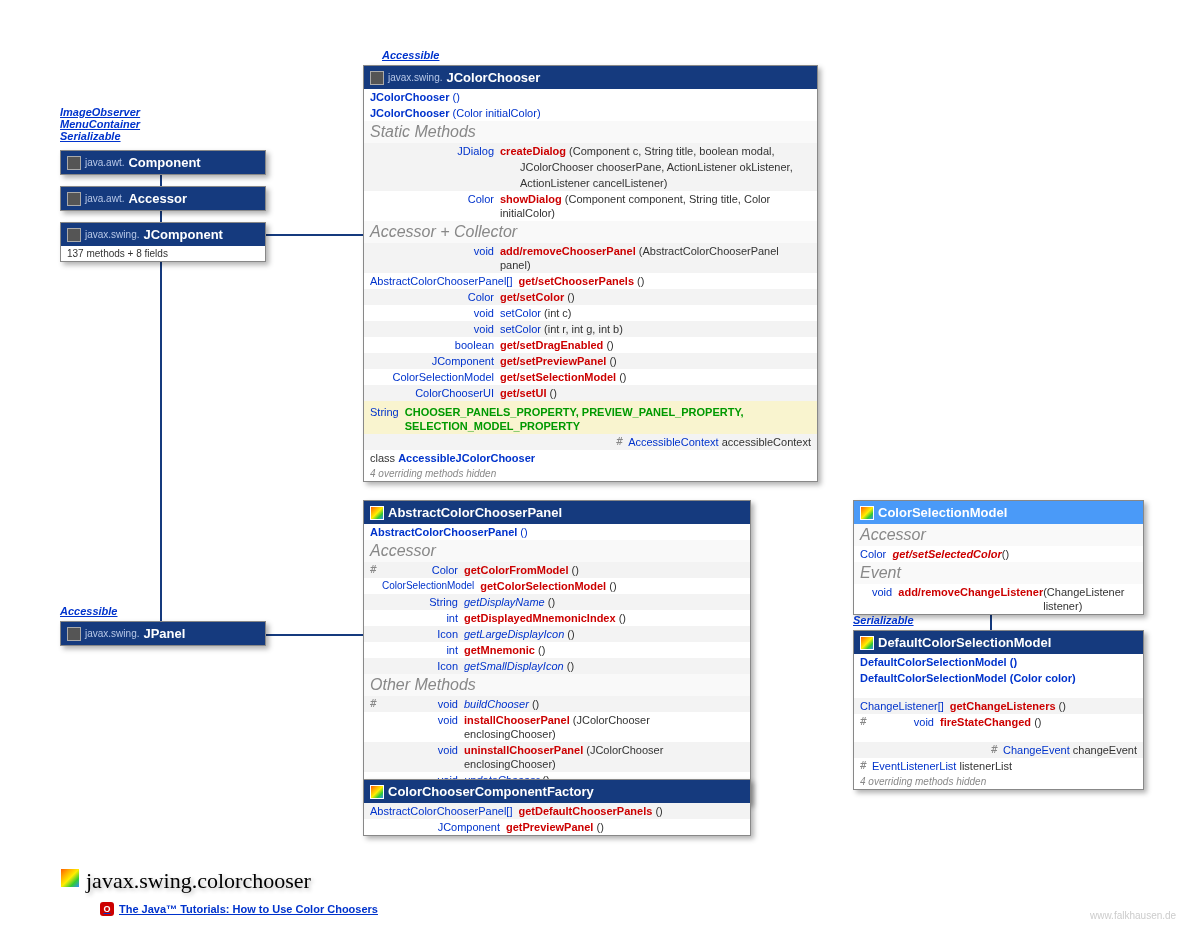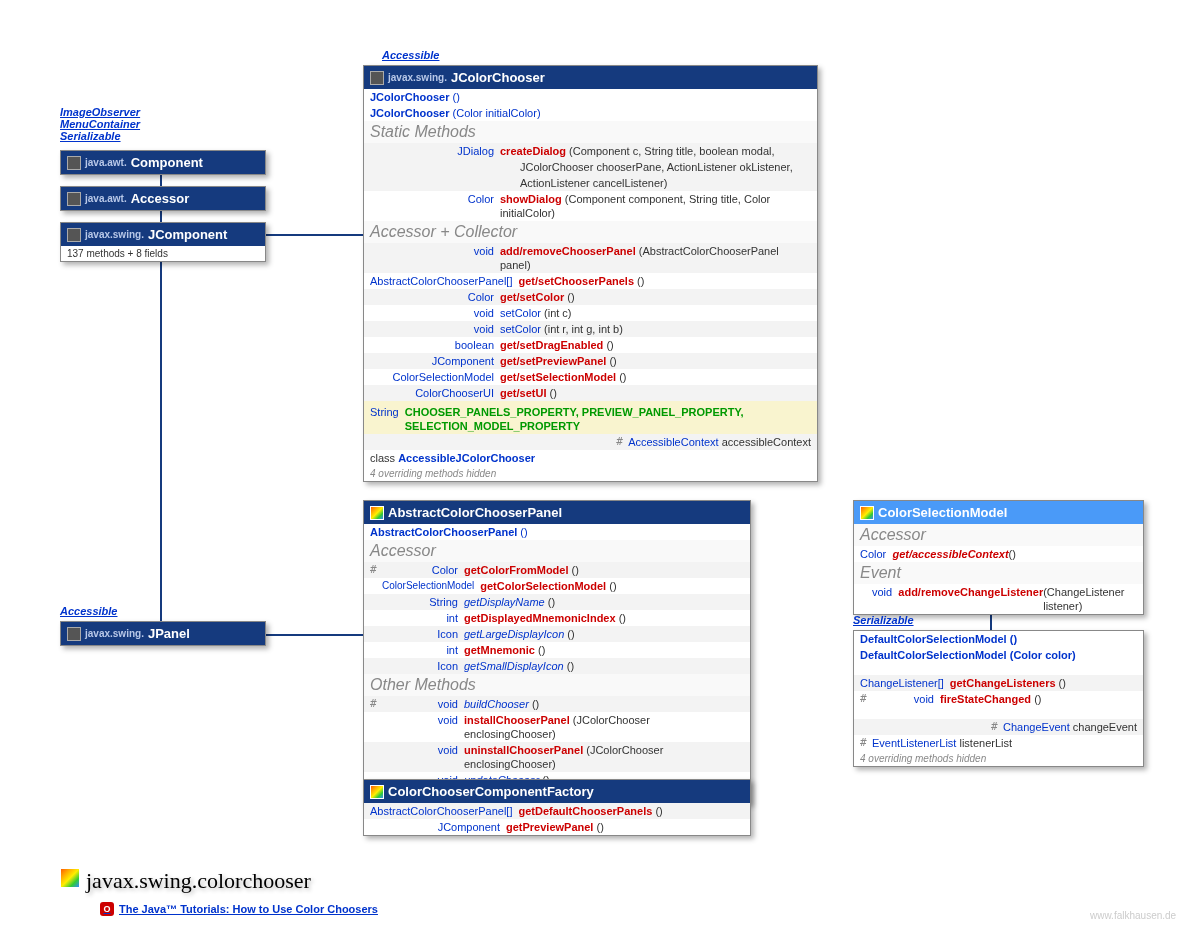--- a/index.html
+++ b/index.html
@@ -28,21 +28,21 @@
 }
 .interface-header {
   background: #4a9af8;
   color: white;
   padding: 4px 6px;
   font-weight: bold;
   display: flex;
   align-items: center;
   gap: 4px;
 }
-.class-header .pkg, .interface-header .pkg { font-weight: bold; color: #b8c8e8; font-size: 10px; }
+.class-header .pkg, .interface-header .pkg { font-weight: normal; color: #b8c8e8; font-size: 10px; }
 .class-header .name { font-size: 13px; }
 .interface-header .name { font-size: 13px; }
 .class-icon {
   width: 14px; height: 14px;
   background: linear-gradient(135deg, #ff5e00, #ffaa00, #ffee00, #33cc33, #3388ff);
   border: 1px solid white;
 }
 .comp-icon {
   width: 14px; height: 14px;
   background: #555;
@@ -343,28 +343,32 @@
   </div>
 </div>
 
 <div class="box" style="left:853px; top:500px; width:291px;">
   <div class="interface-header">
       <span class="class-icon"></span>
       <span class="name">ColorSelectionModel</span>
     </div>
   <div class="body">
     <div class="section-label">Accessor</div>
-    <div class="row"><span class="blue">Color</span>&nbsp;&nbsp;<span class="red" style="font-style:italic;">get/accessibleContext</span> <span class="normal">()</span></div>
+    <div class="row"><span class="blue">Color</span>&nbsp;&nbsp;<span class="red" style="font-style:italic;">get/setSelectedColor</span> <span class="normal">()</span></div>
     <div class="section-label">Event</div>
     <div class="row"><span class="blue" style="padding-left:12px;">void</span>&nbsp;&nbsp;<span class="red" style="">add/removeChangeListener</span> <span class="normal">(ChangeListener listener)</span></div>
   </div>
 </div>
 
 <div class="interface-label" style="left:853px; top:614px;">Serializable</div>
 <div class="box" style="left:853px; top:630px; width:291px;">
+  <div class="class-header">
+      <span class="class-icon"></span>
+      <span class="name">DefaultColorSelectionModel</span>
+    </div>
   <div class="body">
     <div class="row">
         <span class="blue"><b>DefaultColorSelectionModel ()</b></span>
       </div>
     <div class="row">
         <span class="blue"><b>DefaultColorSelectionModel (Color color)</b></span>
       </div>
     <div style="height:12px;"></div>
     <div class="row alt">
         <span class="ret" style="flex:0 0 80px;">ChangeListener[]</span>

